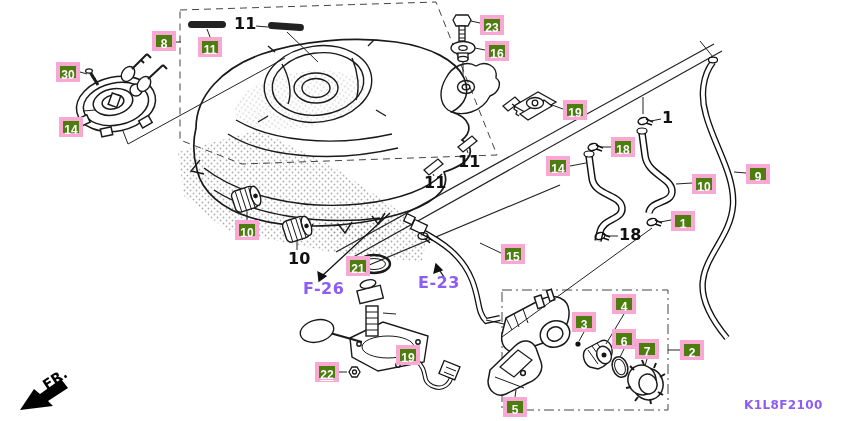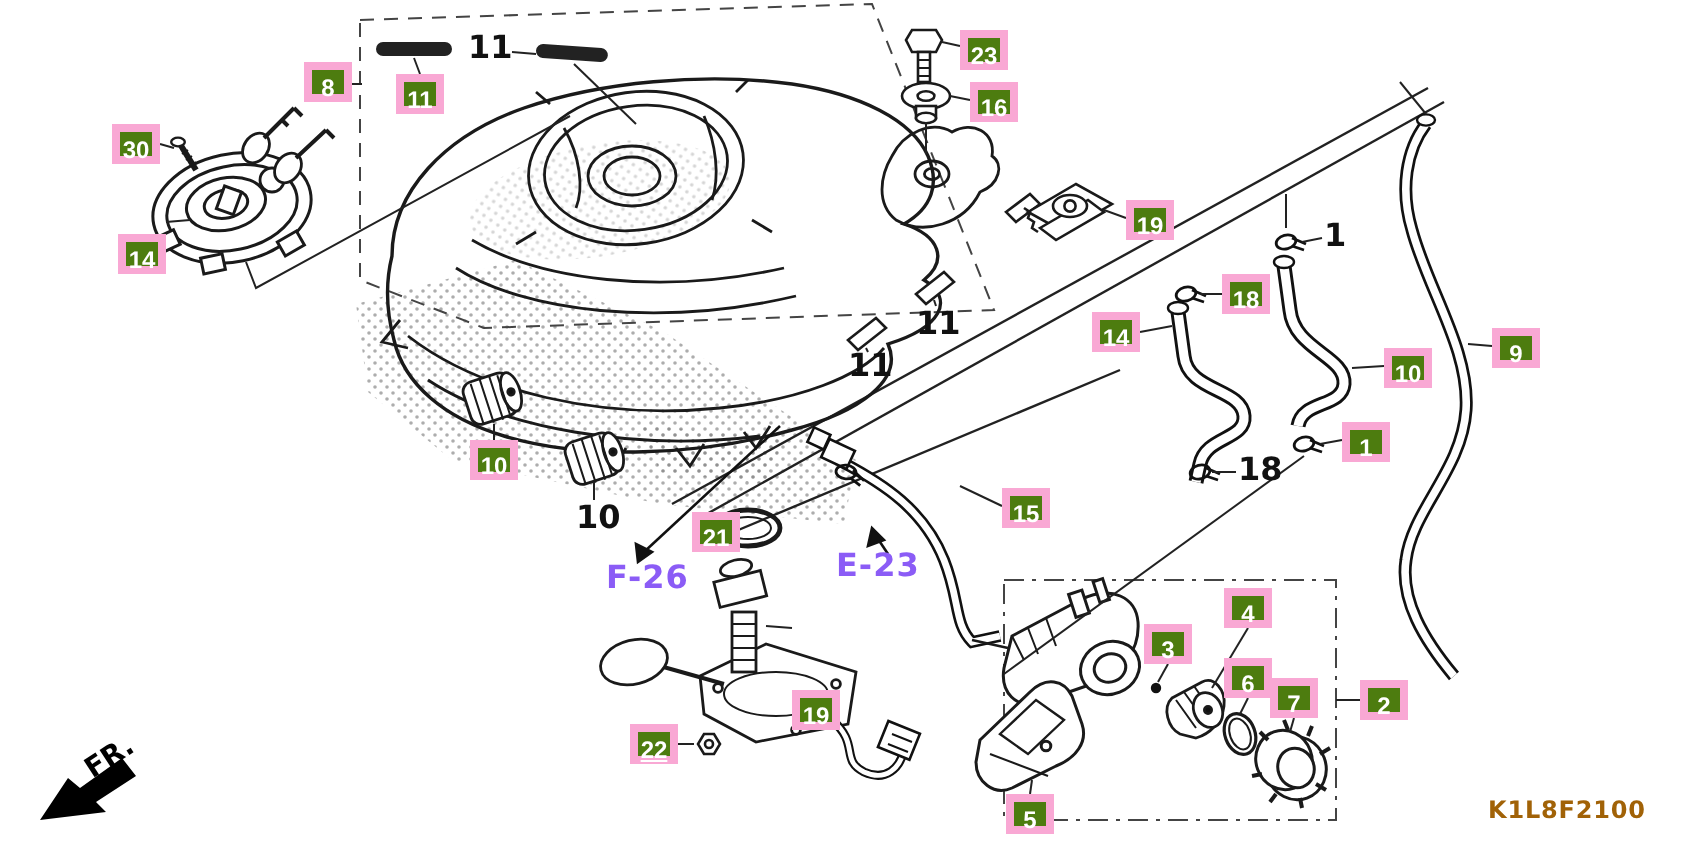--- a/index.html
+++ b/index.html
@@ -7,21 +7,21 @@
          font-family:"Liberation Sans","DejaVu Sans",sans-serif;}
   #art{position:absolute;left:0;top:0;}
   .co{position:absolute;width:24px;height:20px;background:#4d7c0f;border:4px solid #f9a8d4;
       box-sizing:border-box;color:#fff;font:bold 12px/18px "Liberation Sans",sans-serif;
       text-align:center;z-index:5;}
   .pl{position:absolute;color:#111;font:bold 16px/16px "DejaVu Sans",sans-serif;z-index:5;}
   .sr{position:absolute;color:#8b5cf6;font:bold 16px/16px "DejaVu Sans",sans-serif;
       letter-spacing:.5px;z-index:5;}
   #fr-label{position:absolute;left:42px;top:372px;color:#000;
       font:bold 14px/14px "DejaVu Sans",sans-serif;transform:rotate(-33deg);z-index:5;}
-  #diagram-code{position:absolute;left:744px;top:399px;color:#a16207;
+  #diagram-code{position:absolute;left:744px;top:399px;color:#8b5cf6;
       font:bold 12px/12px "DejaVu Sans",sans-serif;letter-spacing:.4px;z-index:5;}
 </style>
 </head>
 <body>
 
 <div id="stage">
 
 <svg id="art" width="842" height="421" viewBox="0 0 842 421">
   <defs>
     <pattern id="stip" width="6" height="6" patternUnits="userSpaceOnUse">

